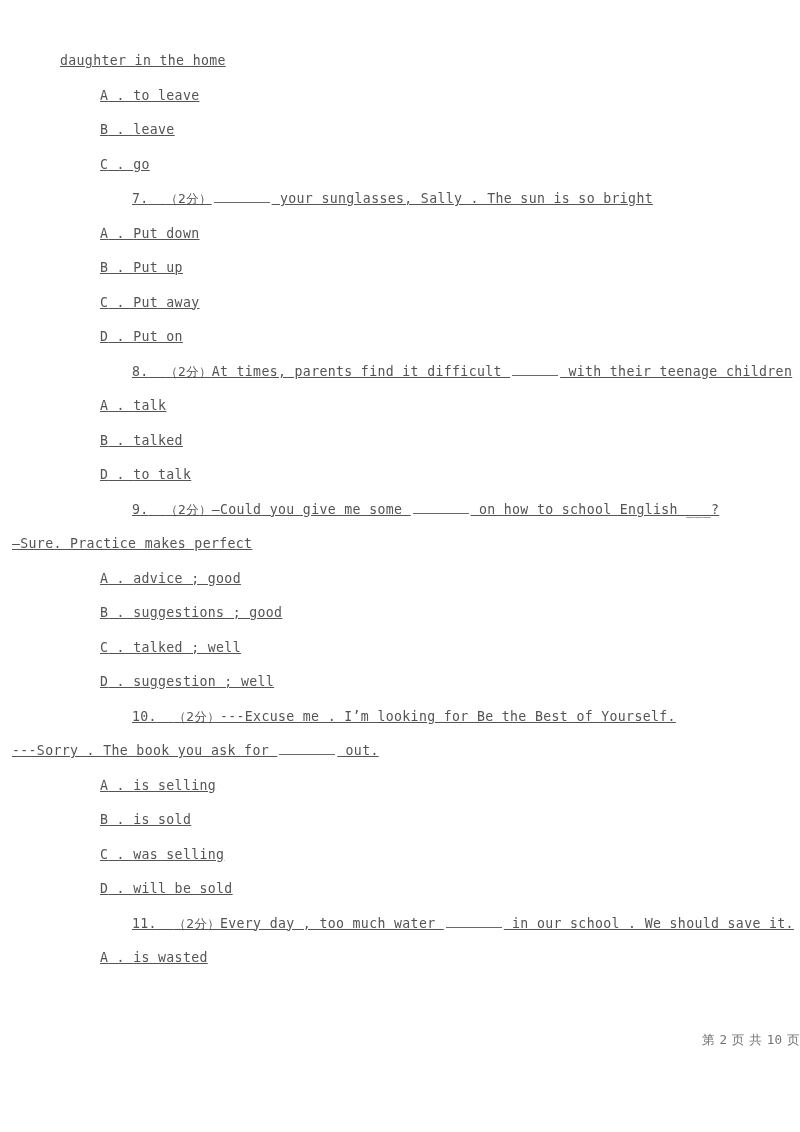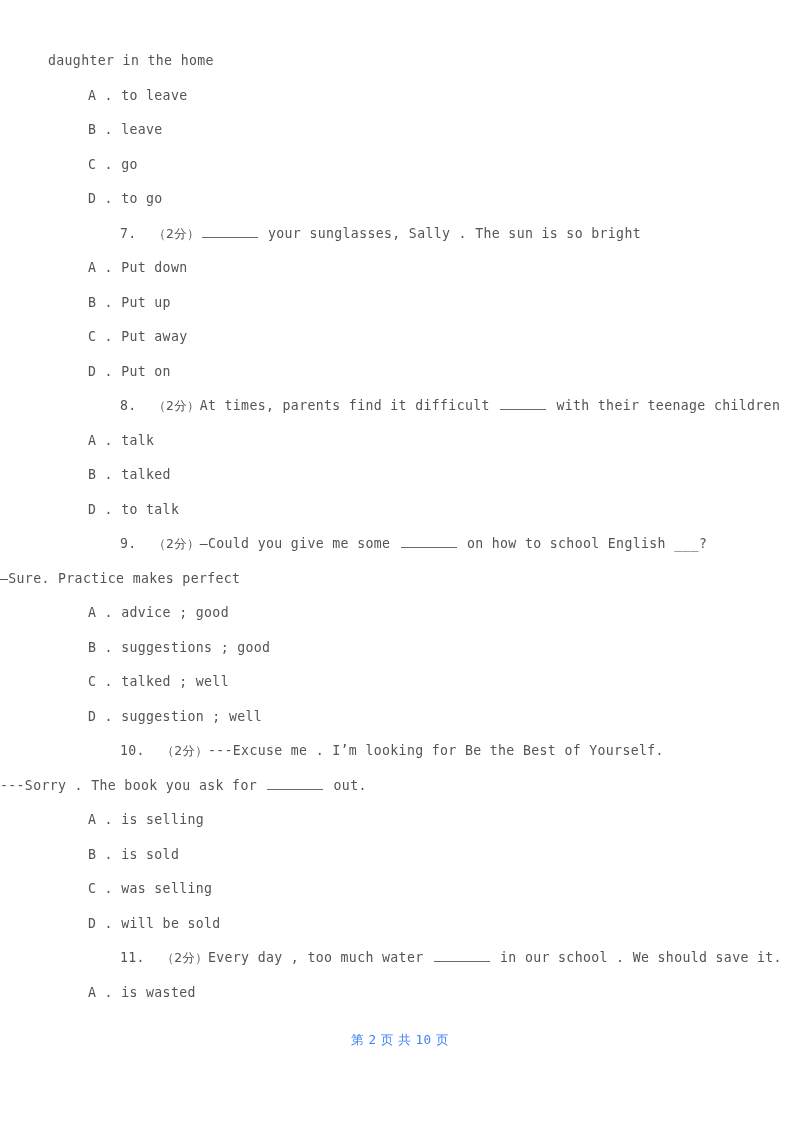--- a/index.html
+++ b/index.html
@@ -17,23 +17,24 @@
   }
   .page {
     position: absolute;
     left: 0; top: 0;
     width: 800px;
     height: 1132px;
     background: #ffffff;
   }
   .content {
     position: absolute;
-    left: 0;
+    left: 12px;
     top: 44px;
     width: 700px;
+    text-decoration: underline;
   }
   .line {
     font-size: 13.2px;
     line-height: 34.5px;
     height: 34.5px;
     white-space: pre;
     letter-spacing: 0.35px;
     color: #555355;
   }
   .cont-line {
@@ -58,44 +59,43 @@
     height: 11px;
     margin: 0 2px;
   }
   .blank-lg { width: 56px; }
   .blank-md { width: 46px; }
   .footer {
     position: absolute;
     left: 0;
     top: 1032px;
     width: 800px;
-    text-align: center;
+    text-align: right;
     font-size: 12.6px;
-    color: #3b82f6;
+    color: #737373;
     font-family: "DejaVu Sans", "Liberation Sans", sans-serif;
     white-space: pre;
     letter-spacing: 0.4px;
   }
   .footer .num {
     font-family: "DejaVu Sans Mono", "Liberation Mono", monospace;
   }
 </style>
 </head>
 <body>
 
 <div class="page">
 
   <div class="content">
 
     <div class="line cont-line"><span>daughter in the home</span></div>
 
     <div class="line opt-line"><span>A</span><span> . </span><span>to leave</span></div>
     <div class="line opt-line"><span>B</span><span> . </span><span>leave</span></div>
     <div class="line opt-line"><span>C</span><span> . </span><span>go</span></div>
-    <div class="line opt-line"><span>D</span><span> . </span><span>to go</span></div>
 
     <div class="line q-line"><span>7.</span><span>  </span><span class="cjk">（2分）</span><span></span><span class="blank blank-lg"></span><span> your sunglasses, Sally . The sun is so bright</span></div>
     <div class="line opt-line"><span>A</span><span> . </span><span>Put down</span></div>
     <div class="line opt-line"><span>B</span><span> . </span><span>Put up</span></div>
     <div class="line opt-line"><span>C</span><span> . </span><span>Put away</span></div>
     <div class="line opt-line"><span>D</span><span> . </span><span>Put on</span></div>
 
     <div class="line q-line"><span>8.</span><span>  </span><span class="cjk">（2分）</span><span>At times, parents find it difficult </span><span class="blank blank-md"></span><span> with their teenage children</span></div>
     <div class="line opt-line"><span>A</span><span> . </span><span>talk</span></div>
     <div class="line opt-line"><span>B</span><span> . </span><span>talked</span></div>

